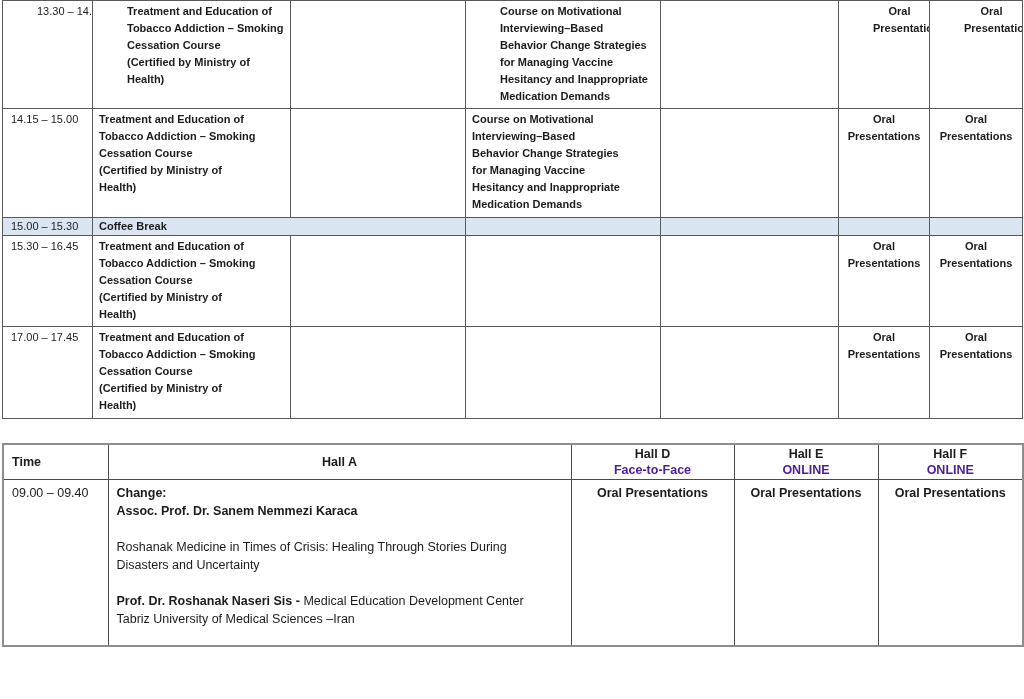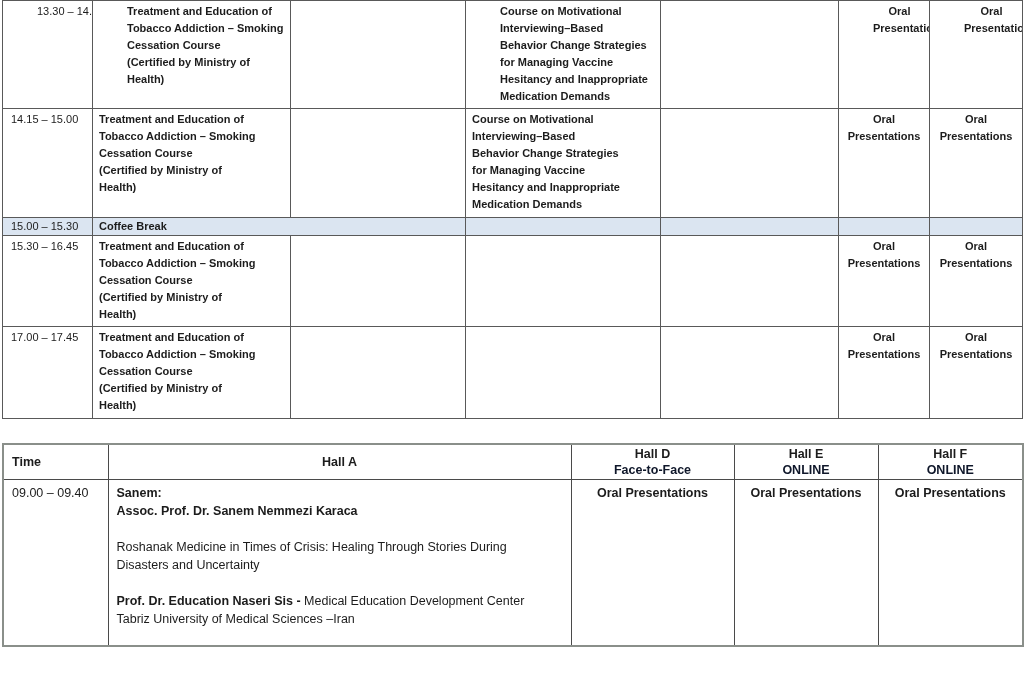--- a/index.html
+++ b/index.html
@@ -24,21 +24,21 @@
   .t-top tr.r-mid2 td{height:87px;}
 
   
   .t-friday{position:absolute;left:2px;top:443px;width:1020px;font-size:12.5px;line-height:18px;border:2px solid #8a8f8a;}
   .t-friday td{border:1px solid #4a4a4a;}
   .t-friday .band td{background:#e4eedc;height:54px;vertical-align:middle;padding:0 8px;}
   .f-title{color:#c00000;font-weight:700;font-size:16px;}
   .f-note{font-style:italic;font-size:13px;color:#111;}
   .t-friday .hdr td{height:32px;vertical-align:middle;text-align:center;font-weight:700;padding:1px 4px;line-height:16px;}
   .t-friday .hdr td.h-time{text-align:left;padding-left:8px;}
-  .hall-mode{color:#0f172a;font-weight:700;display:block;}
+  .hall-mode{color:#4c1d95;font-weight:700;display:block;}
   .t-friday .body td{height:157px;padding:4px 8px;}
   .t-friday .body td.b-time{white-space:nowrap;font-weight:400;}
   .t-friday .body td.b-oral{font-weight:700;text-align:center;}
   .halla .line{min-height:18px;}
   .b{font-weight:700;}
 </style>
 </head>
 <body>
 
 <div class="page">
@@ -190,28 +190,28 @@
         </td>
         <td>
           <span>Hall F</span>
           <span class="hall-mode">ONLINE</span>
         </td>
       </tr>
 
       <tr class="body">
         <td class="b-time">09.00 – 09.40</td>
         <td class="halla">
-          <div class="line b">Sanem:</div>
+          <div class="line b">Change:</div>
           <div class="line b">Assoc. Prof. Dr. Sanem Nemmezi Karaca</div>
           <div class="line"></div>
           <div class="line">Roshanak Medicine in Times of Crisis: Healing Through Stories During</div>
           <div class="line">Disasters and Uncertainty</div>
           <div class="line"></div>
           <div class="line">
-            <span class="b">Prof. Dr. Education Naseri Sis - </span><span>Medical Education Development Center</span>
+            <span class="b">Prof. Dr. Roshanak Naseri Sis - </span><span>Medical Education Development Center</span>
           </div>
           <div class="line">Tabriz University of Medical Sciences –Iran</div>
         </td>
         <td class="b-oral">Oral Presentations</td>
         <td class="b-oral">Oral Presentations</td>
         <td class="b-oral">Oral Presentations</td>
       </tr>
 
     </tbody>
   </table>

